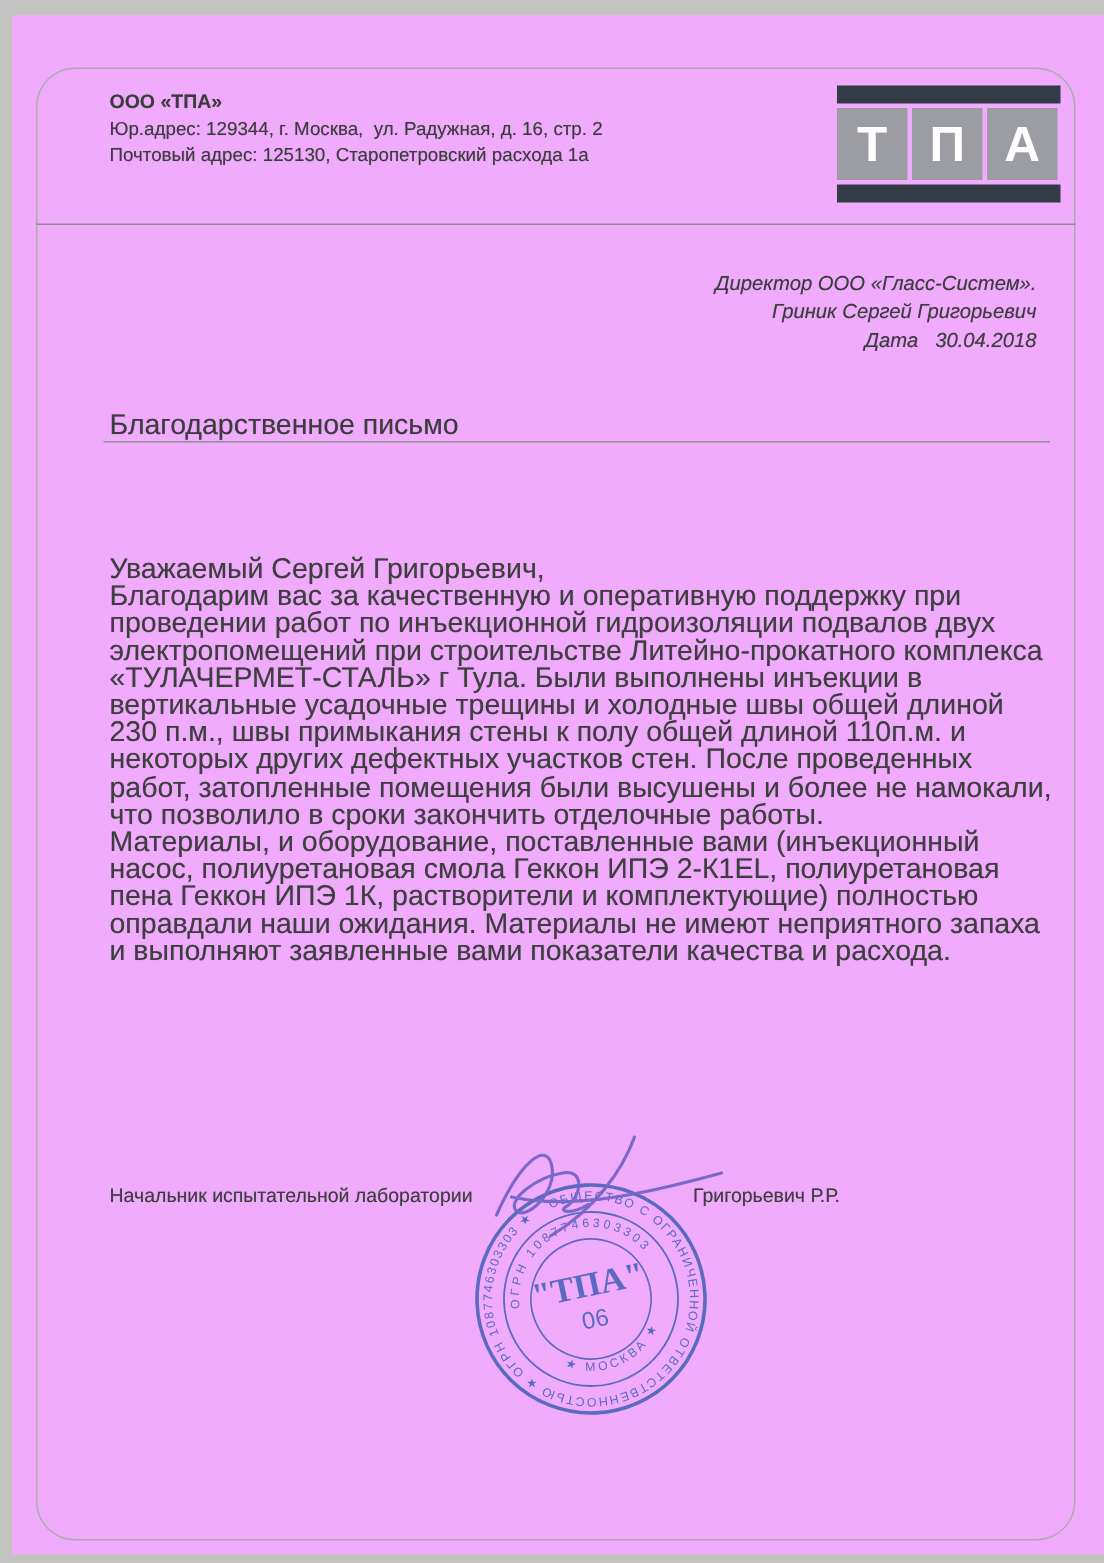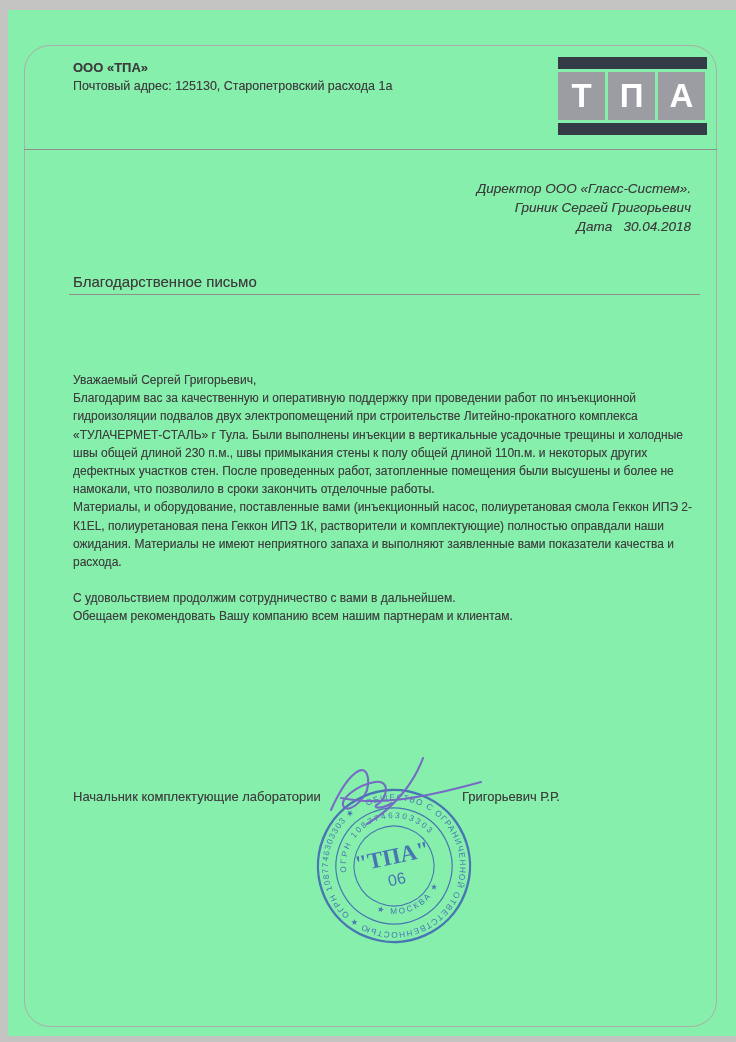--- a/index.html
+++ b/index.html
@@ -1,21 +1,21 @@
 <!DOCTYPE html>
 <html><head>
 <meta charset="utf-8">
 <style>
   html,body{margin:0;padding:0;}
   body{
     width:736px;height:1042px;position:relative;overflow:hidden;
     background:#c3c3c1;
     font-family:"Liberation Sans","DejaVu Sans",sans-serif;
   }
-  .page{position:absolute;left:8px;top:10px;width:728px;height:1026px;background:#86efac;}
+  .page{position:absolute;left:8px;top:10px;width:728px;height:1026px;background:#f0abfc;}
   .frame{
     position:absolute;left:16px;top:35px;width:691px;height:980px;
     border:1px solid #acaca8;border-radius:26px;
   }
   .soft{text-shadow:0 0 .5px rgba(70,70,70,.5);}
 
   
   .company-info{position:absolute;left:48px;top:13px;color:#3c3c3c;font-size:12.5px;line-height:17.5px;}
   .company-name{font-weight:bold;font-size:13px;margin-bottom:1px;}
   .logo{position:absolute;right:9px;top:11px;width:149px;}
@@ -28,45 +28,46 @@
   }
   .header-rule{position:absolute;left:-1px;right:-1px;top:103px;border-top:1px solid #8f8f8b;}
 
   
   .recipient{
     position:absolute;right:25px;top:133px;text-align:right;
     font-style:italic;color:#3c3c3c;font-size:13.5px;line-height:19px;
   }
 
   
-  .title{position:absolute;left:48px;top:227px;font-size:15px;color:#3c3c3c;}
+  .title{position:absolute;left:48px;top:227px;font-size:19px;color:#3c3c3c;}
   .title-rule{position:absolute;left:44px;top:248px;width:631px;border-top:1.5px solid #8f8f8b;}
 
   
   .letter-body{
     position:absolute;left:48px;top:325px;width:631px;
-    font-size:12px;line-height:18.2px;color:#3e3e3e;
+    font-size:19px;line-height:18.2px;color:#3e3e3e;
   }
   .letter-body p{margin:0;}
   .closing{margin-top:18px;}
 
   
   .sign-title{position:absolute;left:48px;top:743px;font-size:13px;color:#3e3e3e;}
   .sign-name{position:absolute;left:437px;top:743px;font-size:13px;color:#3e3e3e;}
   .stamp{position:absolute;left:284px;top:735px;opacity:.82;}
   .autograph{position:absolute;left:294px;top:706px;}
 </style>
 </head>
 <body>
 
 <div class="page">
   <div class="frame">
 
     <div class="company-info soft">
       <div class="company-name">ООО «ТПА»</div>
+      <div>Юр.адрес: 129344, г. Москва,&nbsp; ул. Радужная, д. 16, стр. 2</div>
       <div>Почтовый адрес: 125130, Старопетровский расхода 1а</div>
     </div>
 
     <div class="logo">
       <div class="logo-bar"></div>
       <div class="logo-squares">
         <div class="logo-sq">Т</div>
         <div class="logo-sq">П</div>
         <div class="logo-sq">А</div>
       </div>
@@ -81,27 +82,23 @@
       <div>Дата&nbsp;&nbsp;&nbsp;30.04.2018</div>
     </div>
 
     <div class="title soft">Благодарственное письмо</div>
     <div class="title-rule"></div>
 
     <div class="letter-body soft">
       <p>Уважаемый Сергей Григорьевич,</p>
       <p>Благодарим вас за качественную и оперативную поддержку при проведении работ по инъекционной гидроизоляции подвалов двух электропомещений при строительстве Литейно-прокатного комплекса «ТУЛАЧЕРМЕТ-СТАЛЬ» г Тула. Были выполнены инъекции в вертикальные усадочные трещины и холодные швы общей длиной 230 п.м., швы примыкания стены к полу общей длиной 110п.м. и некоторых других дефектных участков стен. После проведенных работ, затопленные помещения были высушены и более не намокали, что позволило в сроки закончить отделочные работы.</p>
       <p>Материалы, и оборудование, поставленные вами (инъекционный насос, полиуретановая смола Геккон ИПЭ 2-К1EL, полиуретановая пена Геккон ИПЭ 1К, растворители и комплектующие) полностью оправдали наши ожидания. Материалы не имеют неприятного запаха и выполняют заявленные вами показатели качества и расхода.</p>
-      <div class="closing">
-        <p>С удовольствием продолжим сотрудничество с вами в дальнейшем.</p>
-        <p>Обещаем рекомендовать Вашу компанию всем нашим партнерам и клиентам.</p>
-      </div>
     </div>
 
-    <div class="sign-title soft">Начальник комплектующие лаборатории</div>
+    <div class="sign-title soft">Начальник испытательной лаборатории</div>
     <div class="sign-name soft">Григорьевич Р.Р.</div>
 
     <svg class="stamp" width="170" height="170" viewBox="0 0 170 170">
       <defs>
         <path id="oc" d="M 85 19 A 66 66 0 1 1 84.99 19"></path>
         <path id="it" d="M 37 85 A 48 48 0 0 1 133 85"></path>
         <path id="ib" d="M 37 85 A 48 48 0 0 0 133 85"></path>
       </defs>
       <g transform="rotate(-24 85 85)" stroke="#3a5cb4" fill="none">
         <circle cx="85" cy="85" r="76" stroke-width="2.4"></circle>

